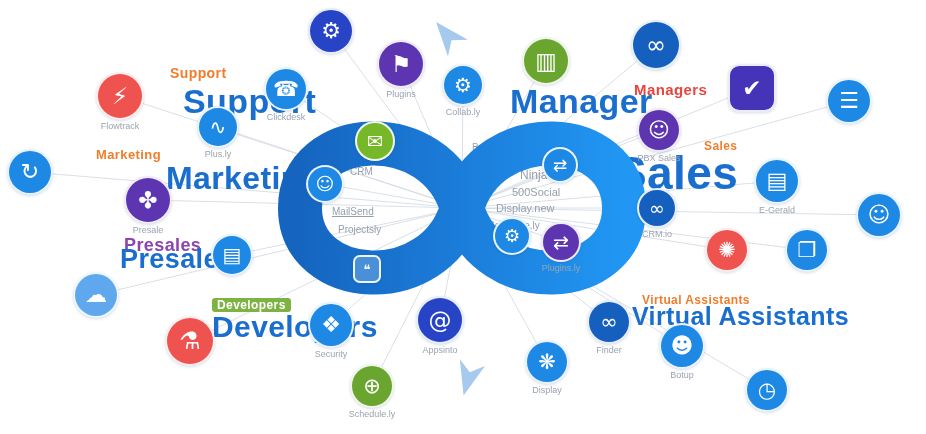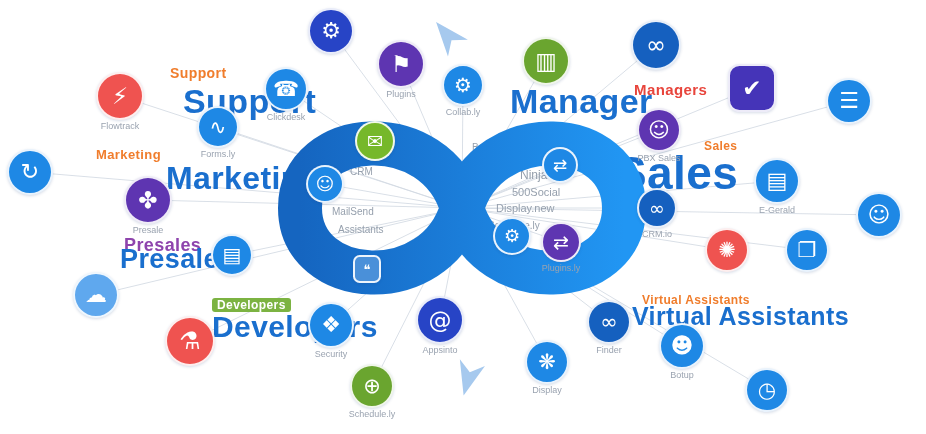--- a/index.html
+++ b/index.html
@@ -82,22 +82,22 @@
   </svg>
 
   <div id="cloud-layer">
       <span class="cloud-word" style="left: 497px; top: 150px; font-size: 11px;">Finder.io</span>
       <span class="cloud-word" style="left: 520px; top: 168px; font-size: 12px;">NinjaSEO</span>
       <span class="cloud-word" style="left: 512px; top: 186px; font-size: 11px;">500Social</span>
       <span class="cloud-word" style="left: 496px; top: 202px; font-size: 11px;">Display.new</span>
       <span class="cloud-word" style="left: 488px; top: 220px; font-size: 10px;">Schedule.ly</span>
       <span class="cloud-word" style="left: 472px; top: 142px; font-size: 10px;">Botup</span>
       <span class="cloud-word" style="left: 350px; top: 166px; font-size: 10px;">CRM</span>
-      <span class="cloud-word" style="left: 332px; top: 206px; font-size: 10px;">MailSend</span>
-      <span class="cloud-word" style="left: 338px; top: 224px; font-size: 10px;">Assistants</span>
+      <span class="cloud-word" style="left: 332px; top: 206px; font-size: 10px; text-decoration: underline;">MailSend</span>
+      <span class="cloud-word" style="left: 338px; top: 224px; font-size: 10px;">Projectsly</span>
       <span class="cloud-word" style="left: 458px; top: 238px; font-size: 10px;">Forms.io</span>
     </div>
 
   <div id="labels-layer">
       <span class="cat-label" style="left: 170px; top: 66px; font-size: 14px; color: rgb(240, 125, 44);">Support</span>
       <span class="cat-label" style="left: 183px; top: 84px; font-size: 34px; color: rgb(26, 111, 206);">Support</span>
       <span class="cat-label" style="left: 634px; top: 82px; font-size: 15px; color: rgb(232, 69, 60);">Managers</span>
       <span class="cat-label" style="left: 510px; top: 84px; font-size: 34px; color: rgb(26, 111, 206);">Manager</span>
       <span class="cat-label" style="left: 96px; top: 148px; font-size: 13px; color: rgb(240, 125, 44);">Marketing</span>
       <span class="cat-label" style="left: 166px; top: 162px; font-size: 32px; color: rgb(26, 111, 206);">Marketing</span>
@@ -121,21 +121,21 @@
     <path id="infinity-path" d="M 462 208 C 436 118 300 126 300 208 C 300 290 436 298 462 208 C 488 118 624 126 624 208 C 624 290 488 298 462 208 Z" fill="none" stroke="url(#lg)" stroke-width="44" stroke-linejoin="round"></path>
   </svg>
 
   <div id="icons-layer">
       <div class="app-icon" style="left: 96px; top: 72px; width: 48px; height: 48px; background: rgb(239, 83, 80);">
         <span class="icon-glyph" style="font-size: 23px;">⚡</span>
         <div class="icon-label">Flowtrack</div>
       </div>
       <div class="app-icon" style="left: 197px; top: 106px; width: 42px; height: 42px; background: rgb(30, 136, 229);">
         <span class="icon-glyph" style="font-size: 20px;">∿</span>
-        <div class="icon-label">Forms.ly</div>
+        <div class="icon-label">Plus.ly</div>
       </div>
       <div class="app-icon" style="left: 264px; top: 67px; width: 44px; height: 44px; background: rgb(30, 136, 229);">
         <span class="icon-glyph" style="font-size: 21px;">☎</span>
         <div class="icon-label">Clickdesk</div>
       </div>
       <div class="app-icon" style="left: 308px; top: 8px; width: 46px; height: 46px; background: rgb(39, 68, 198);">
         <span class="icon-glyph" style="font-size: 22px;">⚙</span>
       </div>
       <div class="app-icon" style="left: 377px; top: 40px; width: 48px; height: 48px; background: rgb(94, 53, 177);">
         <span class="icon-glyph" style="font-size: 23px;">⚑</span>

